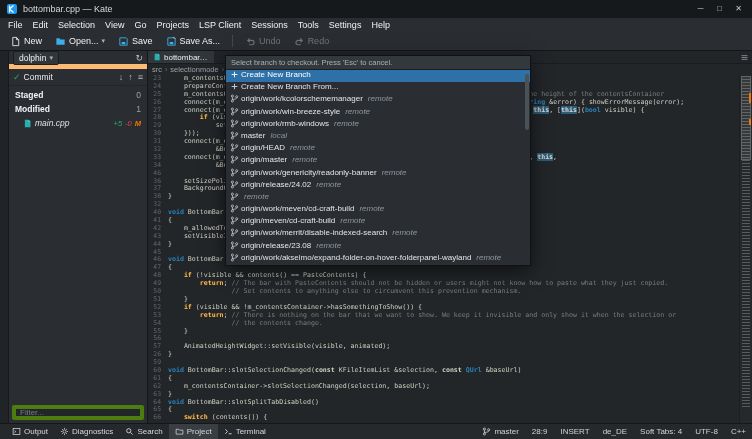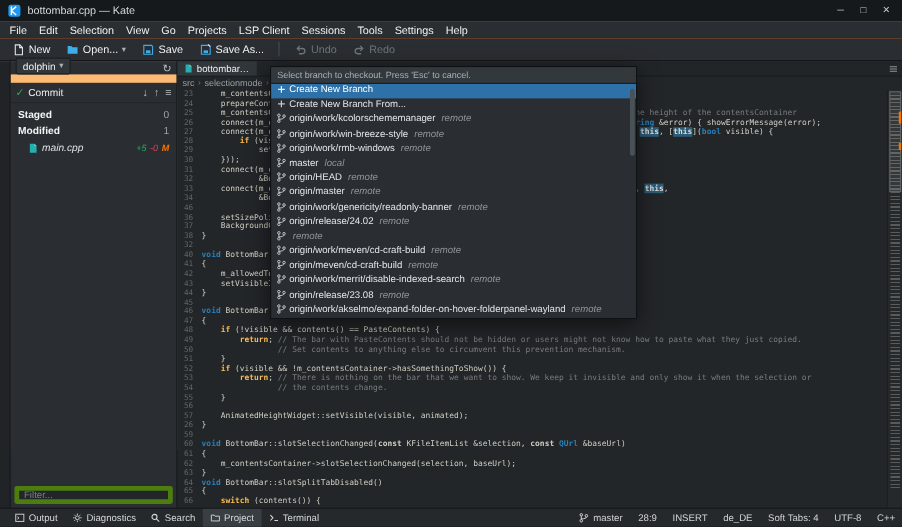--- a/index.html
+++ b/index.html
@@ -1,18 +1,18 @@
 <!DOCTYPE html>
 <html><head>
 <meta charset="utf-8">
 <style>
   * { margin:0; padding:0; box-sizing:border-box; }
   html,body { width:752px; height:439px; overflow:hidden; background:#17191c;
     font-family:"Liberation Sans", sans-serif; -webkit-font-smoothing:antialiased; }
-  .app { position:relative; width:752px; height:375px; background:#f97316; color:#dee2e6; }
+  .app { position:relative; width:752px; height:375px; background:#f0abfc; color:#dee2e6; }
 
   
   .titlebar { height:18px; background:#16191c; display:flex; align-items:center; padding:0 4px; font-size:9px; color:#d4d8dc; }
   .app-icon { width:12px; height:12px; margin:0 5px 0 2px; display:inline-flex; }
   .app-icon svg { width:12px; height:12px; }
   .title { flex:0 1 auto; white-space:nowrap; }
   .win-controls { margin-left:auto; display:flex; }
   .win-btn { width:19px; text-align:center; font-size:8px; color:#c4c9cd; cursor:default; line-height:18px; }
 
   
@@ -26,21 +26,21 @@
   .tb-btn.disabled { color:#6e7478; }
   .tb-caret { font-size:7px; color:#aab0b5; }
   .tb-sep { width:1px; height:12px; background:#45494d; margin:0 5px; }
 
   
   .main { display:flex; height:372px; }
   .left-strip { width:9px; background:#212427; border-right:1px solid #17191c; }
 
   
   .sidebar { width:139px; background:#2a2e32; border-right:1px solid #141619; display:flex; flex-direction:column; font-size:8.5px; }
-  .proj-header { height:18px; display:flex; align-items:flex-end; padding:0 4px; gap:3px; border-bottom:7px solid #fdba74; }
+  .proj-header { height:18px; display:flex; align-items:center; padding:0 4px; gap:3px; border-bottom:5px solid #fdba74; }
   .proj-name { display:flex; align-items:center; gap:3px; background:#31363b; border:1px solid #1c1f22; border-radius:2px; padding:1px 5px; color:#eef0f2; }
   .caret { font-size:7px; color:#aab0b5; }
   .hdr-icons { margin-left:auto; display:flex; gap:5px; color:#b9bfc4; font-size:9px; }
   .commit-row { height:17px; display:flex; align-items:center; padding:0 4px; gap:4px; border-bottom:1px solid #232629; }
   .commit-btn { display:flex; align-items:center; gap:3px; color:#e8ebed; }
   .commit-check { color:#27ae60; font-size:9px; }
   .git-rows { flex:1; padding-top:2px; overflow:hidden; }
   .git-row { height:14px; display:flex; align-items:center; padding:0 6px; color:#f2f4f5; font-weight:bold; }
   .git-count { margin-left:auto; color:#9aa1a7; font-weight:normal; }
   .file-row { height:14px; display:flex; align-items:center; padding:0 4px 0 14px; gap:3px; color:#dfe3e6; font-weight:normal;font-style:italic; }

